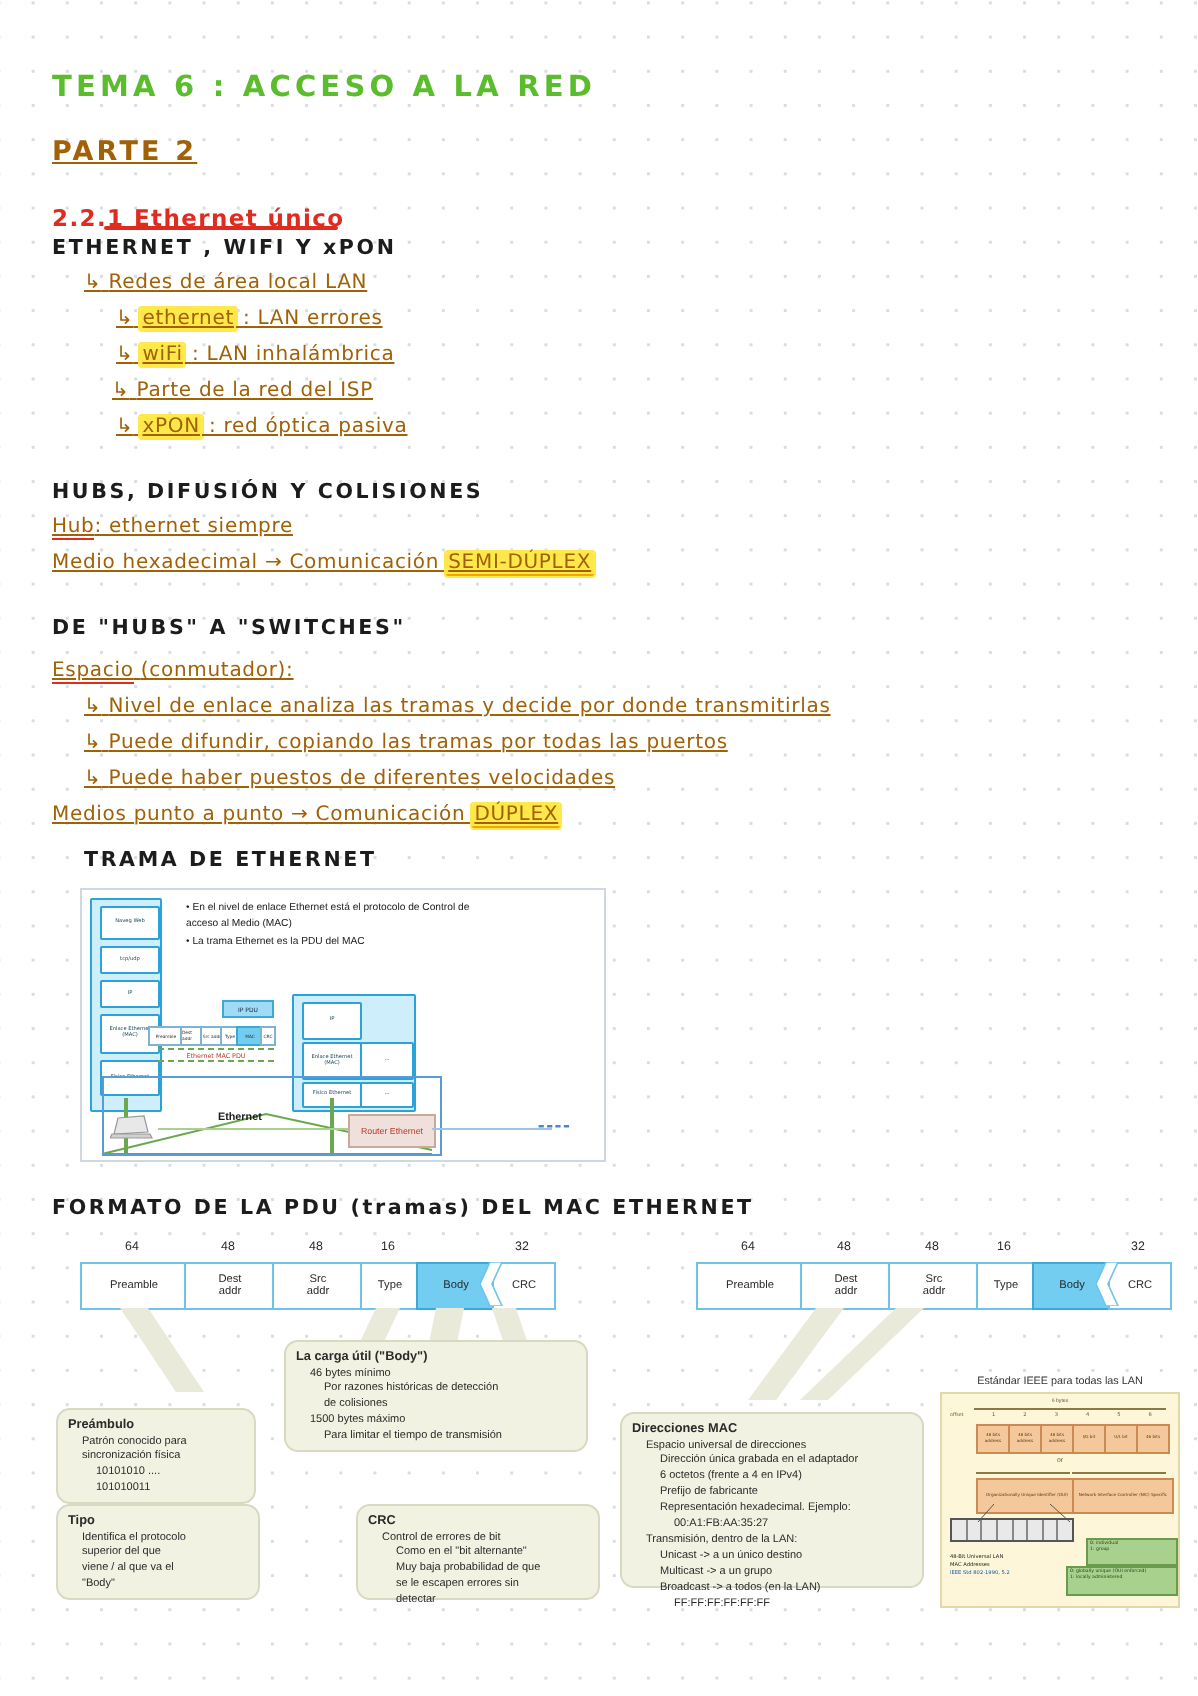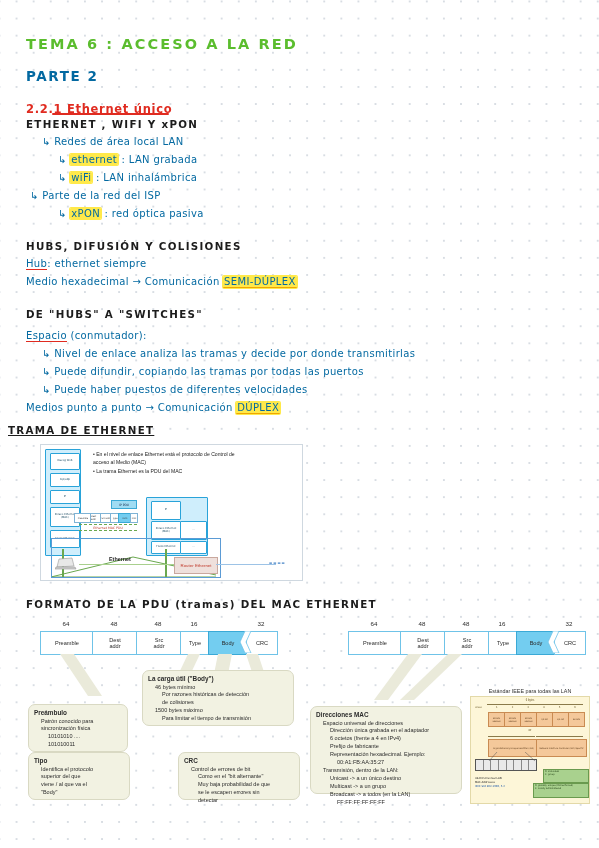--- a/index.html
+++ b/index.html
@@ -6,21 +6,21 @@
   body{
     width:599px;height:848px;background:#ffffff;overflow:hidden;position:relative;
     font-family:"DejaVu Sans",sans-serif;
     background-image:radial-gradient(circle, #d8dde3 0.7px, transparent 0.8px);
     background-size:17.1px 17.1px;background-position:8px 10px;
   }
   .hand{font-family:"DejaVu Sans",sans-serif;letter-spacing:.6px;}
   .abs{position:absolute;}
   
   .green{color:#5bbd2e;}
-  .blue{color:#0369a1;}
+  .blue{color:#a16207;text-decoration:underline;}
   .red{color:#e02b20;}
   .black{color:#1c1c1c;}
   
   .h-title{font-size:14.5px;font-weight:700;letter-spacing:2.1px;}
   .h-part{font-size:13.5px;font-weight:700;letter-spacing:1.6px;}
   .h-sub{font-size:11.5px;font-weight:700;letter-spacing:.7px;position:relative;display:inline-block;}
   .h-sub .uline{position:absolute;left:18%;right:2%;bottom:1px;height:1.6px;background:#e02b20;border-radius:2px;}
   .h-caps{font-size:10.3px;font-weight:700;letter-spacing:1.3px;}
   .line{font-size:10px;letter-spacing:.35px;}
   
@@ -82,27 +82,27 @@
   </span>
 </div>
 
 <div class="abs hand black h-caps" style="left:26px;top:118px;">ETHERNET , WIFI Y xPON</div>
 
 <div class="abs hand blue line" style="left:42px;top:136px;">
   <span class="lah">↳</span> <span>Redes de área local LAN</span>
 </div>
 <div class="abs hand blue line" style="left:58px;top:154px;">
   <span class="lah">↳</span> <span class="hl-blue">ethernet</span>
-  <span>: LAN grabada</span>
+  <span>: LAN errores</span>
 </div>
 <div class="abs hand blue line" style="left:58px;top:172px;">
   <span class="lah">↳</span> <span class="hl-blue">wiFi</span>
   <span>: LAN inhalámbrica</span>
 </div>
-<div class="abs hand blue line" style="left:30px;top:190px;">
+<div class="abs hand blue line" style="left:56px;top:190px;">
   <span class="lah">↳</span> <span>Parte de la red del ISP</span>
 </div>
 <div class="abs hand blue line" style="left:58px;top:208px;">
   <span class="lah">↳</span> <span class="hl-blue">xPON</span>
   <span>: red óptica pasiva</span>
 </div>
 
 <div class="abs hand black h-caps" style="left:26px;top:240px;">HUBS, DIFUSIÓN Y COLISIONES</div>
 <div class="abs hand blue line" style="left:26px;top:258px;">
   <span class="ul-red">Hub</span><span>: ethernet siempre</span>
@@ -122,21 +122,21 @@
 <div class="abs hand blue line" style="left:42px;top:366px;">
   <span class="lah">↳</span> <span>Puede difundir, copiando las tramas por todas las puertos</span>
 </div>
 <div class="abs hand blue line" style="left:42px;top:384px;">
   <span class="lah">↳</span> <span>Puede haber puestos de diferentes velocidades</span>
 </div>
 <div class="abs hand blue line" style="left:26px;top:402px;">
   <span>Medios punto a punto → Comunicación </span><span class="hl">DÚPLEX</span>
 </div>
 
-<div class="abs hand black h-caps" style="left:8px;top:424px;text-decoration:underline;">TRAMA DE ETHERNET</div>
+<div class="abs hand black h-caps" style="left:42px;top:424px;">TRAMA DE ETHERNET</div>
 
 <div class="slide slide-border" style="left:40px;top:444px;width:261px;height:135px;">
 
   <div class="stack" style="left:4px;top:4px;width:34px;height:105px;">
     <div class="stackbox" style="left:4px;top:3px;width:26px;height:15px;">Naveg Web</div>
     <div class="stackbox" style="left:4px;top:23px;width:26px;height:12px;">tcp/udp</div>
     <div class="stackbox" style="left:4px;top:40px;width:26px;height:12px;">IP</div>
     <div class="stackbox" style="left:4px;top:57px;width:26px;height:18px;">Enlace Ethernet (MAC)</div>
     <div class="stackbox" style="left:4px;top:80px;width:26px;height:16px;">Físico Ethernet</div>
   </div>

